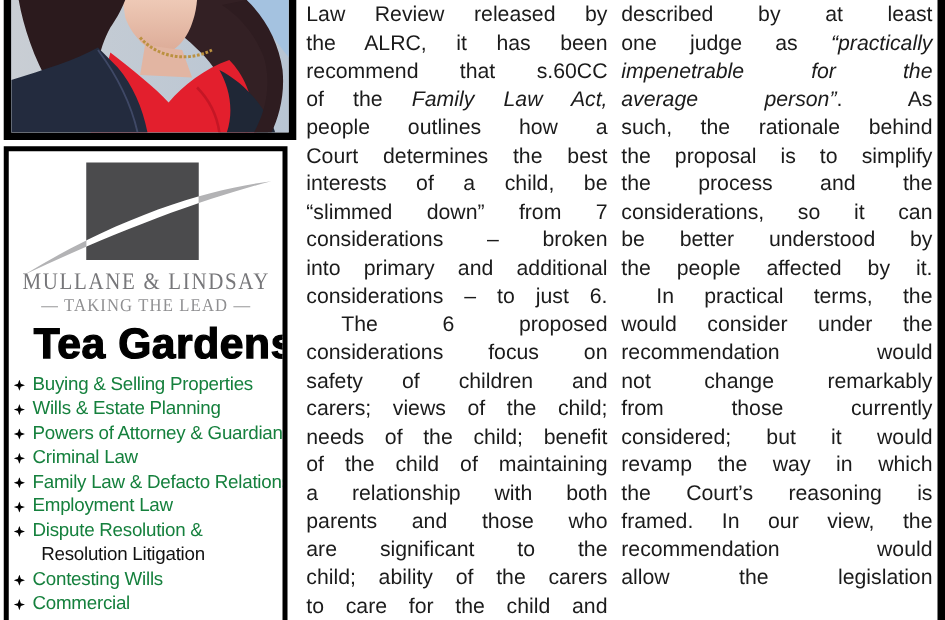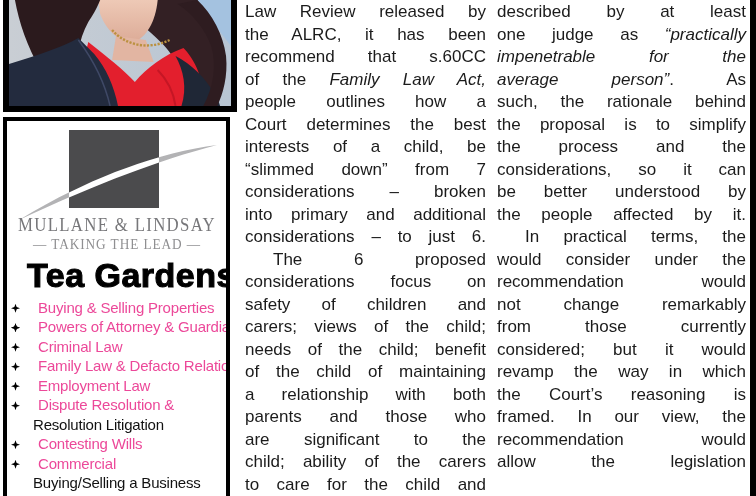--- a/index.html
+++ b/index.html
@@ -20,22 +20,22 @@
     overflow:hidden;
   }
   .logo{display:block;margin:7px auto 0 auto;}
   .logo text{font-family:"Liberation Serif","DejaVu Serif",serif;}
   .side-heading{
     margin:2px 0 4px 12px;padding-left:8px;
     font-size:34px;font-weight:bold;letter-spacing:.5px;color:#000;
     -webkit-text-stroke:1.1px #000;line-height:1.05;white-space:nowrap;
   }
   .svc-list{padding:0 2px 0 0;}
-  .svc{position:relative;padding-left:31px;font-size:15px;letter-spacing:-0.2px;
-       line-height:19.5px;color:#ec4899;white-space:nowrap;}
+  .svc{position:relative;padding-left:19px;font-size:15px;letter-spacing:-0.2px;
+       line-height:19.5px;color:#15803d;white-space:nowrap;}
   .bullet{
     position:absolute;left:4px;top:6px;width:9px;height:9px;background:#000;
     clip-path:polygon(50% 0,63% 37%,100% 50%,63% 63%,50% 100%,37% 63%,0 50%,37% 37%);
   }
   .svc-cont,.svc-sub{padding-left:26px;font-size:15px;letter-spacing:-0.2px;
        line-height:19.5px;color:#111;white-space:nowrap;}
   
   .col{position:absolute;top:1px;color:#1b1b1b;font-size:17px;line-height:22.5px;}
   .col-mid{left:245px;width:241px;}
   .col-right{left:497px;width:249px;}
@@ -97,21 +97,21 @@
       <path d="M 8,92 C 80,48 150,24 206,17 C 148,32 80,58 8,92 Z" fill="#ffffff" clip-path="url(#sqClip)"></path>
     </g>
     <text x="106" y="103" text-anchor="middle" font-size="19" letter-spacing="1.5" textLength="198" lengthAdjust="spacingAndGlyphs" fill="#77777a">MULLANE &amp; LINDSAY</text>
     <text x="106" y="121" text-anchor="middle" font-size="14.5" letter-spacing="1" textLength="168" lengthAdjust="spacingAndGlyphs" fill="#8f8f91">— TAKING THE LEAD —</text>
   </svg>
 
   <div class="side-heading">Tea Gardens</div>
 
   <div class="svc-list" id="svc-list">
       <div class="svc"><span class="bullet"></span><span>Buying &amp; Selling Properties</span></div>
-      <div class="svc"><span class="bullet"></span></div>
+      <div class="svc"><span class="bullet"></span><span>Wills &amp; Estate Planning</span></div>
       <div class="svc"><span class="bullet"></span><span>Powers of Attorney &amp; Guardianship</span></div>
       <div class="svc"><span class="bullet"></span><span>Criminal Law</span></div>
       <div class="svc"><span class="bullet"></span><span>Family Law &amp; Defacto Relations</span></div>
       <div class="svc"><span class="bullet"></span><span>Employment Law</span></div>
       <div class="svc"><span class="bullet"></span><span>Dispute Resolution &amp;</span></div>
       <div class="svc-cont">Resolution Litigation</div>
       <div class="svc"><span class="bullet"></span><span>Contesting Wills</span></div>
       <div class="svc"><span class="bullet"></span><span>Commercial</span></div>
       <div class="svc-sub">Buying/Selling a Business</div>
     </div>

